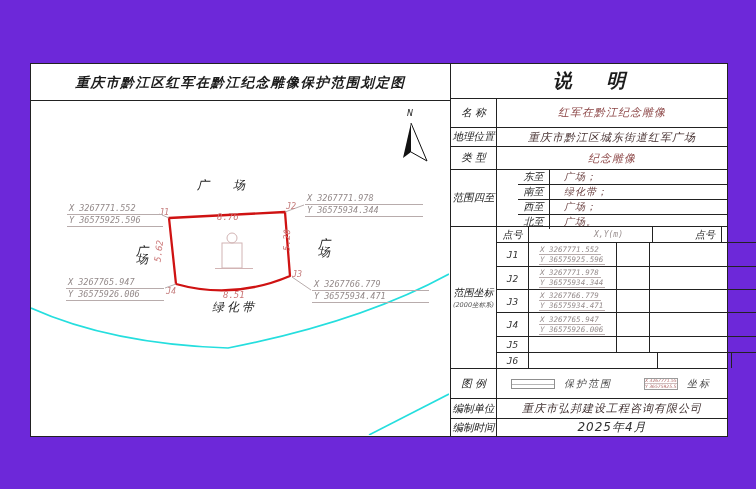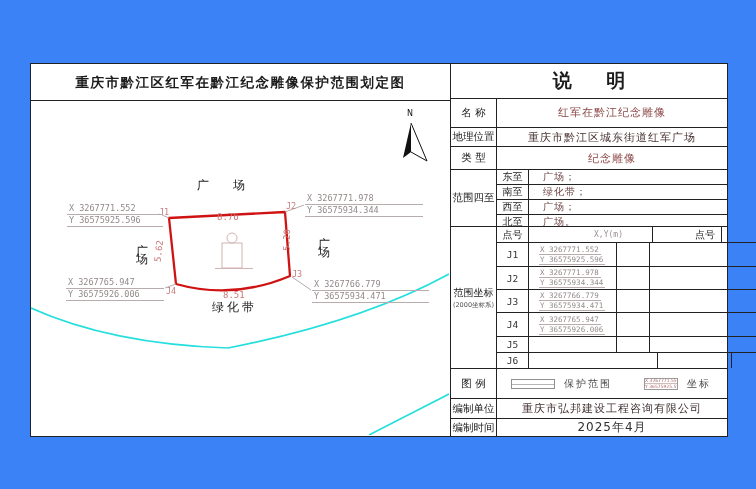--- a/index.html
+++ b/index.html
@@ -1,17 +1,17 @@
 <!DOCTYPE html>
 <html><head>
 <meta charset="utf-8">
 <style>
   html,body{margin:0;padding:0;background:#fff;}
   body{font-family:"DejaVu Sans",sans-serif;color:#1c1c1c;}
-  .sheet{position:relative;width:756px;height:489px;background:#3b82f6;overflow:hidden;}
+  .sheet{position:relative;width:756px;height:489px;background:#6d28d9;overflow:hidden;font-style:italic;}
   .frame{position:absolute;left:30px;top:63px;width:698px;height:374px;border:1.5px solid #222;box-sizing:border-box;background:#fff;}
   
   .map-area{position:absolute;left:0;top:0;width:420px;height:100%;border-right:1.5px solid #222;box-sizing:border-box;}
   .map-title{position:absolute;left:0;top:0;width:100%;height:37px;line-height:37px;text-align:center;
              font-size:13.5px;font-weight:600;letter-spacing:1.5px;border-bottom:1px solid #222;box-sizing:border-box;}
   .map-svg{position:absolute;left:0;top:0;width:418px;height:371px;}
   .maplabel{position:absolute;font-size:12px;letter-spacing:2px;white-space:nowrap;}
   .plaza-top{left:166px;top:113px;letter-spacing:24px;}
   .vtext{position:absolute;writing-mode:vertical-rl;letter-spacing:9px;font-size:12px;}
   .plaza-left{left:102px;top:170px;}
@@ -29,21 +29,21 @@
   .p-row{display:flex;border-bottom:1px solid #222;align-items:stretch;}
   .p-header{height:35px;align-items:center;justify-content:center;font-size:19px;font-weight:600;letter-spacing:14px;text-indent:14px;}
   .lbl{width:46px;border-right:1px solid #222;display:flex;align-items:center;justify-content:center;
        font-size:10.5px;color:#222;text-align:left;flex-shrink:0;}
   .val{flex:1;display:flex;align-items:center;justify-content:center;font-size:11px;letter-spacing:1px;}
   .r-name{height:29px;}  .r-name .val{color:#8c4646;}
   .r-loc{height:20px;}   .r-loc .val{color:#4a3535;}
   .r-type{height:23px;}  .r-type .val{color:#8c4646;}
   .r-bounds{height:57px;}
   .bounds-rows{flex:1;display:flex;flex-direction:column;}
-  .b-sub{flex:1;display:flex;border-bottom:1px solid #222;}
+  .b-sub{flex:1;display:flex;border-bottom:1px solid #222;margin-left:21px;}
   .b-sub:last-child{border-bottom:none;}
   .b-dir{width:32px;border-right:1px solid #222;display:flex;align-items:center;justify-content:center;font-size:10px;color:#222;}
   .b-val{flex:1;display:flex;align-items:center;padding-left:14px;font-size:10px;color:#6e4444;letter-spacing:1px;}
   .r-coords{height:143px;}
   .coord-label{width:46px;border-right:1px solid #222;display:flex;flex-direction:column;align-items:center;justify-content:center;flex-shrink:0;}
   .coord-label .main{font-size:10px;color:#222;}
   .coord-label .sub{font-size:6.5px;color:#555;margin-top:1px;}
   .coord-table{flex:1;display:flex;flex-direction:column;}
   .c-row{display:flex;border-bottom:1px solid #222;}
   .c-row:last-child{border-bottom:none;}

